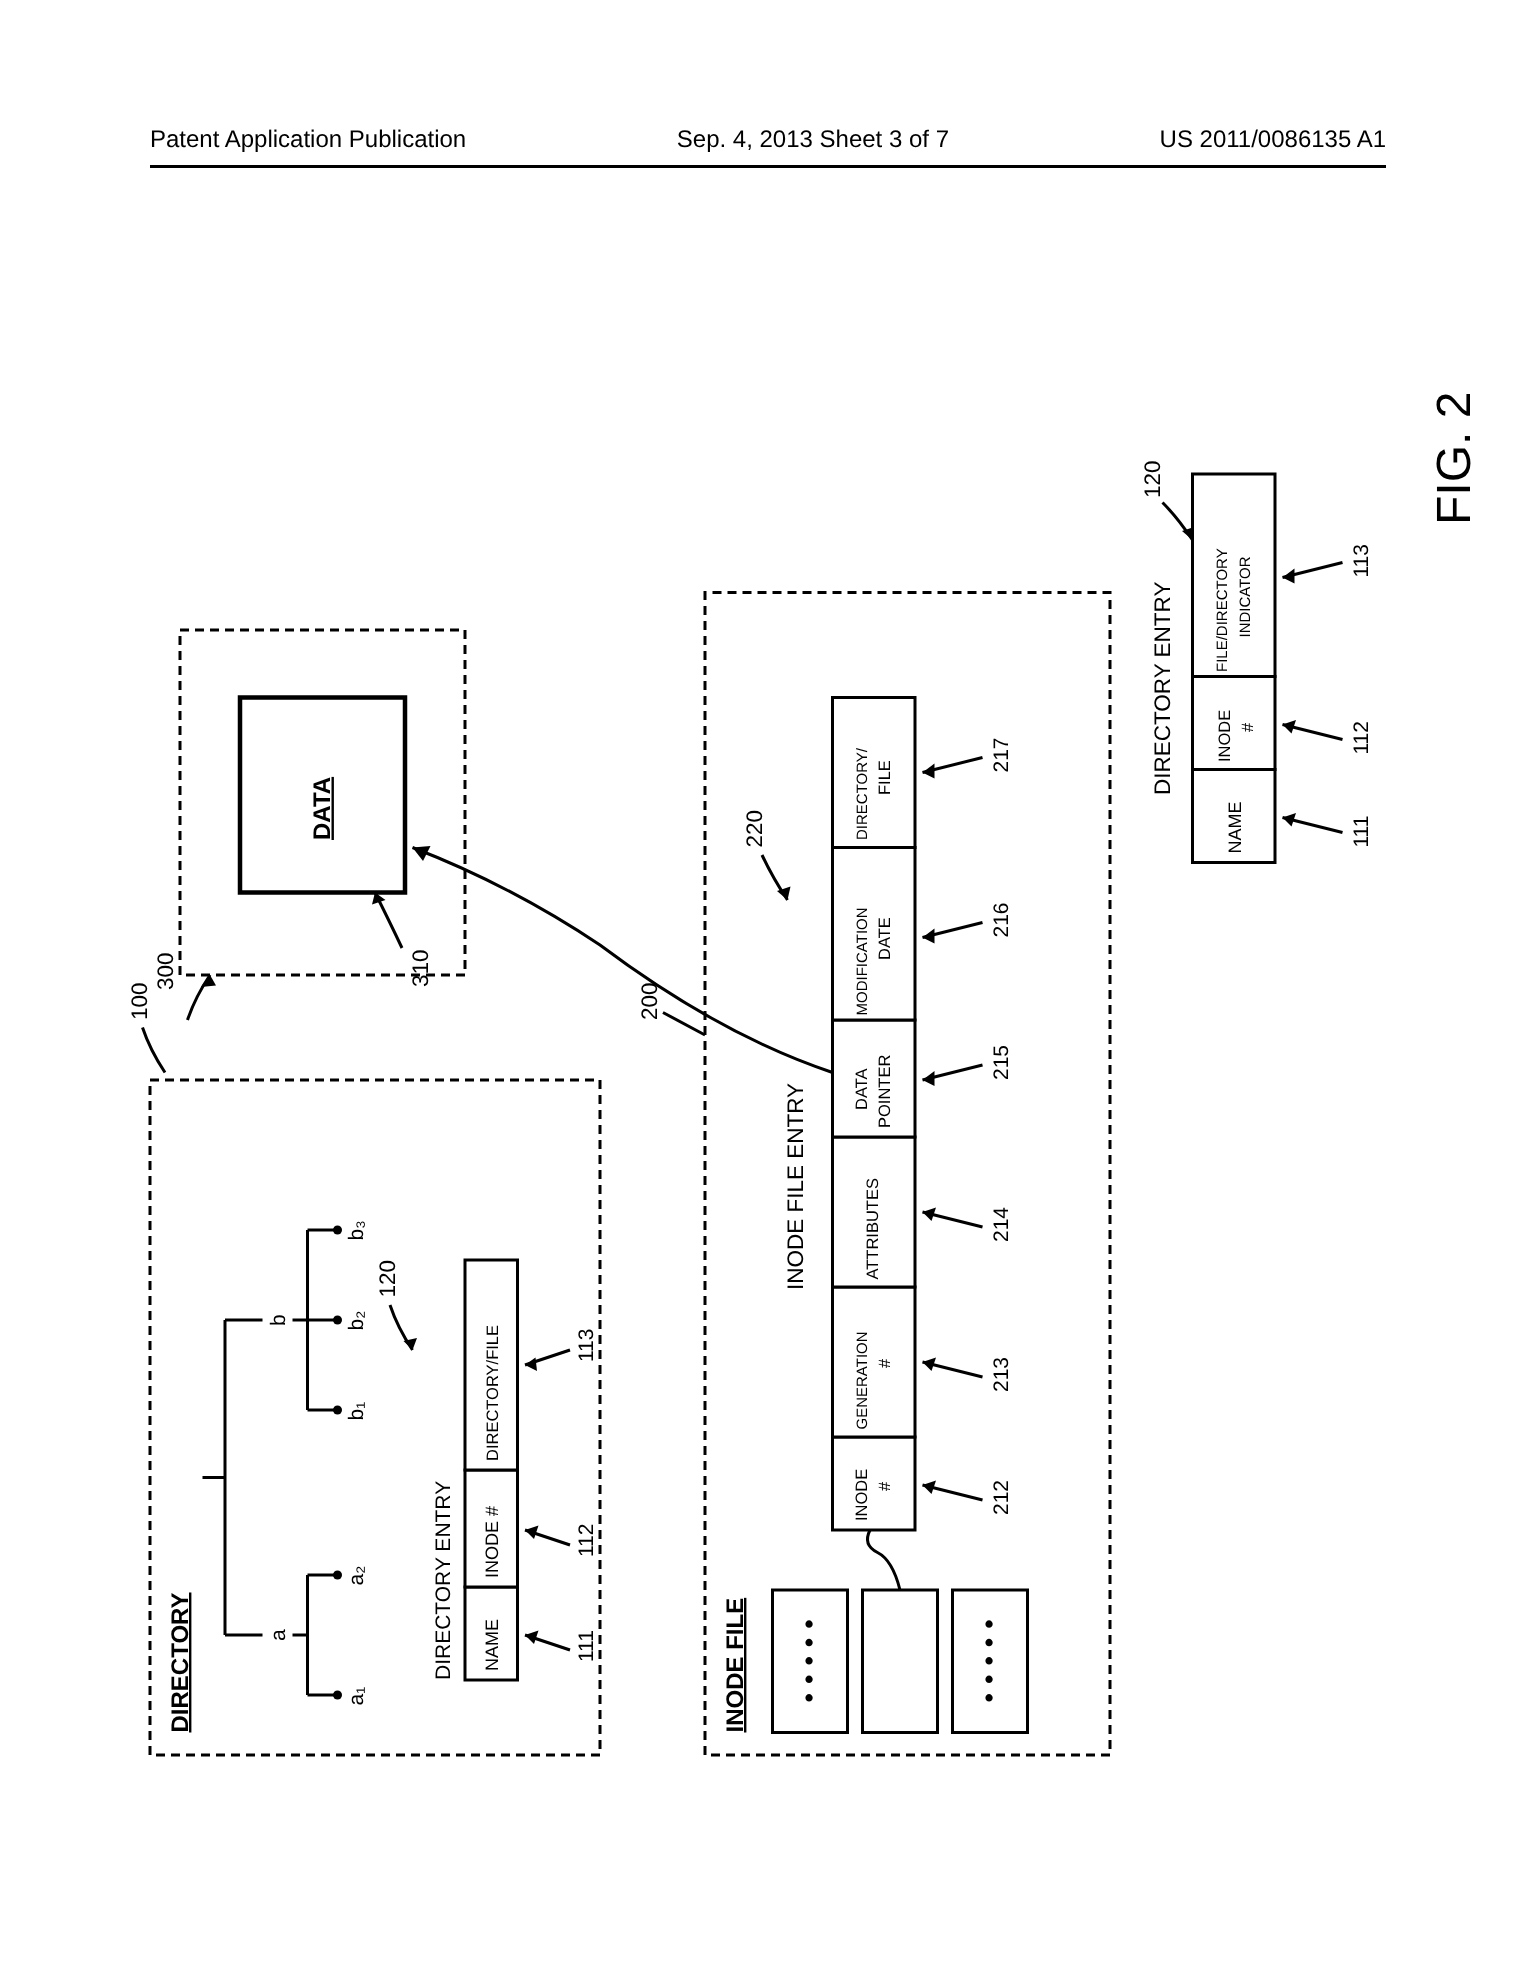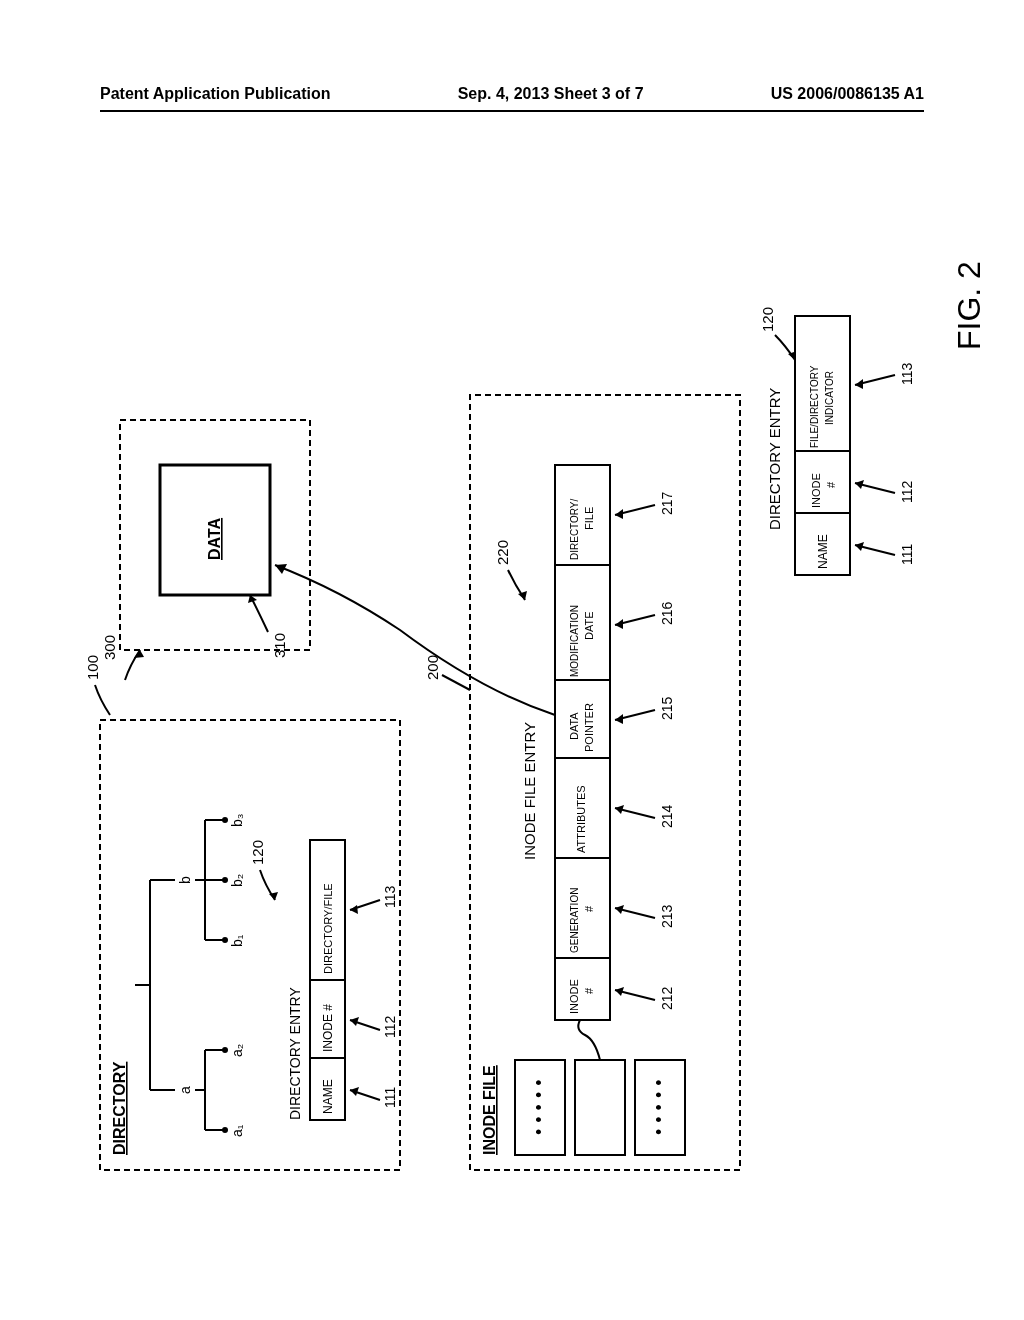--- a/index.html
+++ b/index.html
@@ -12,38 +12,38 @@
     }
     .header {
       position: absolute;
       top: 85px;
       left: 0;
       right: 0;
       display: flex;
       justify-content: space-between;
       padding: 0 100px;
       font-size: 16px;
-      font-weight: bold;
+      font-weight: normal;
     }
     .header-line {
       position: absolute;
       top: 110px;
       left: 100px;
       right: 100px;
       border-top: 2px solid black;
     }
     svg { overflow: visible; }
   </style>
 </head>
 <body>
 
 <div class="header">
   <span>Patent Application Publication</span>
   <span>Sep. 4, 2013  Sheet 3 of 7</span>
-  <span>US 2006/0086135 A1</span>
+  <span>US 2011/0086135 A1</span>
 </div>
 <div class="header-line"></div>
 
 <svg style="position:absolute; top:190px; left:90px;" width="820" height="1000" viewBox="0 0 820 1000">
   <g transform="rotate(-90 410 500) translate(-90 80)">
 
     <rect x="20" y="20" width="450" height="300" fill="none" stroke="black" stroke-width="2" stroke-dasharray="6 4"></rect>
     <text x="35" y="45" font-size="16" font-weight="bold" text-decoration="underline">DIRECTORY</text>
 
     <line x1="100" y1="70" x2="310" y2="70" stroke="black" stroke-width="2"></line>

